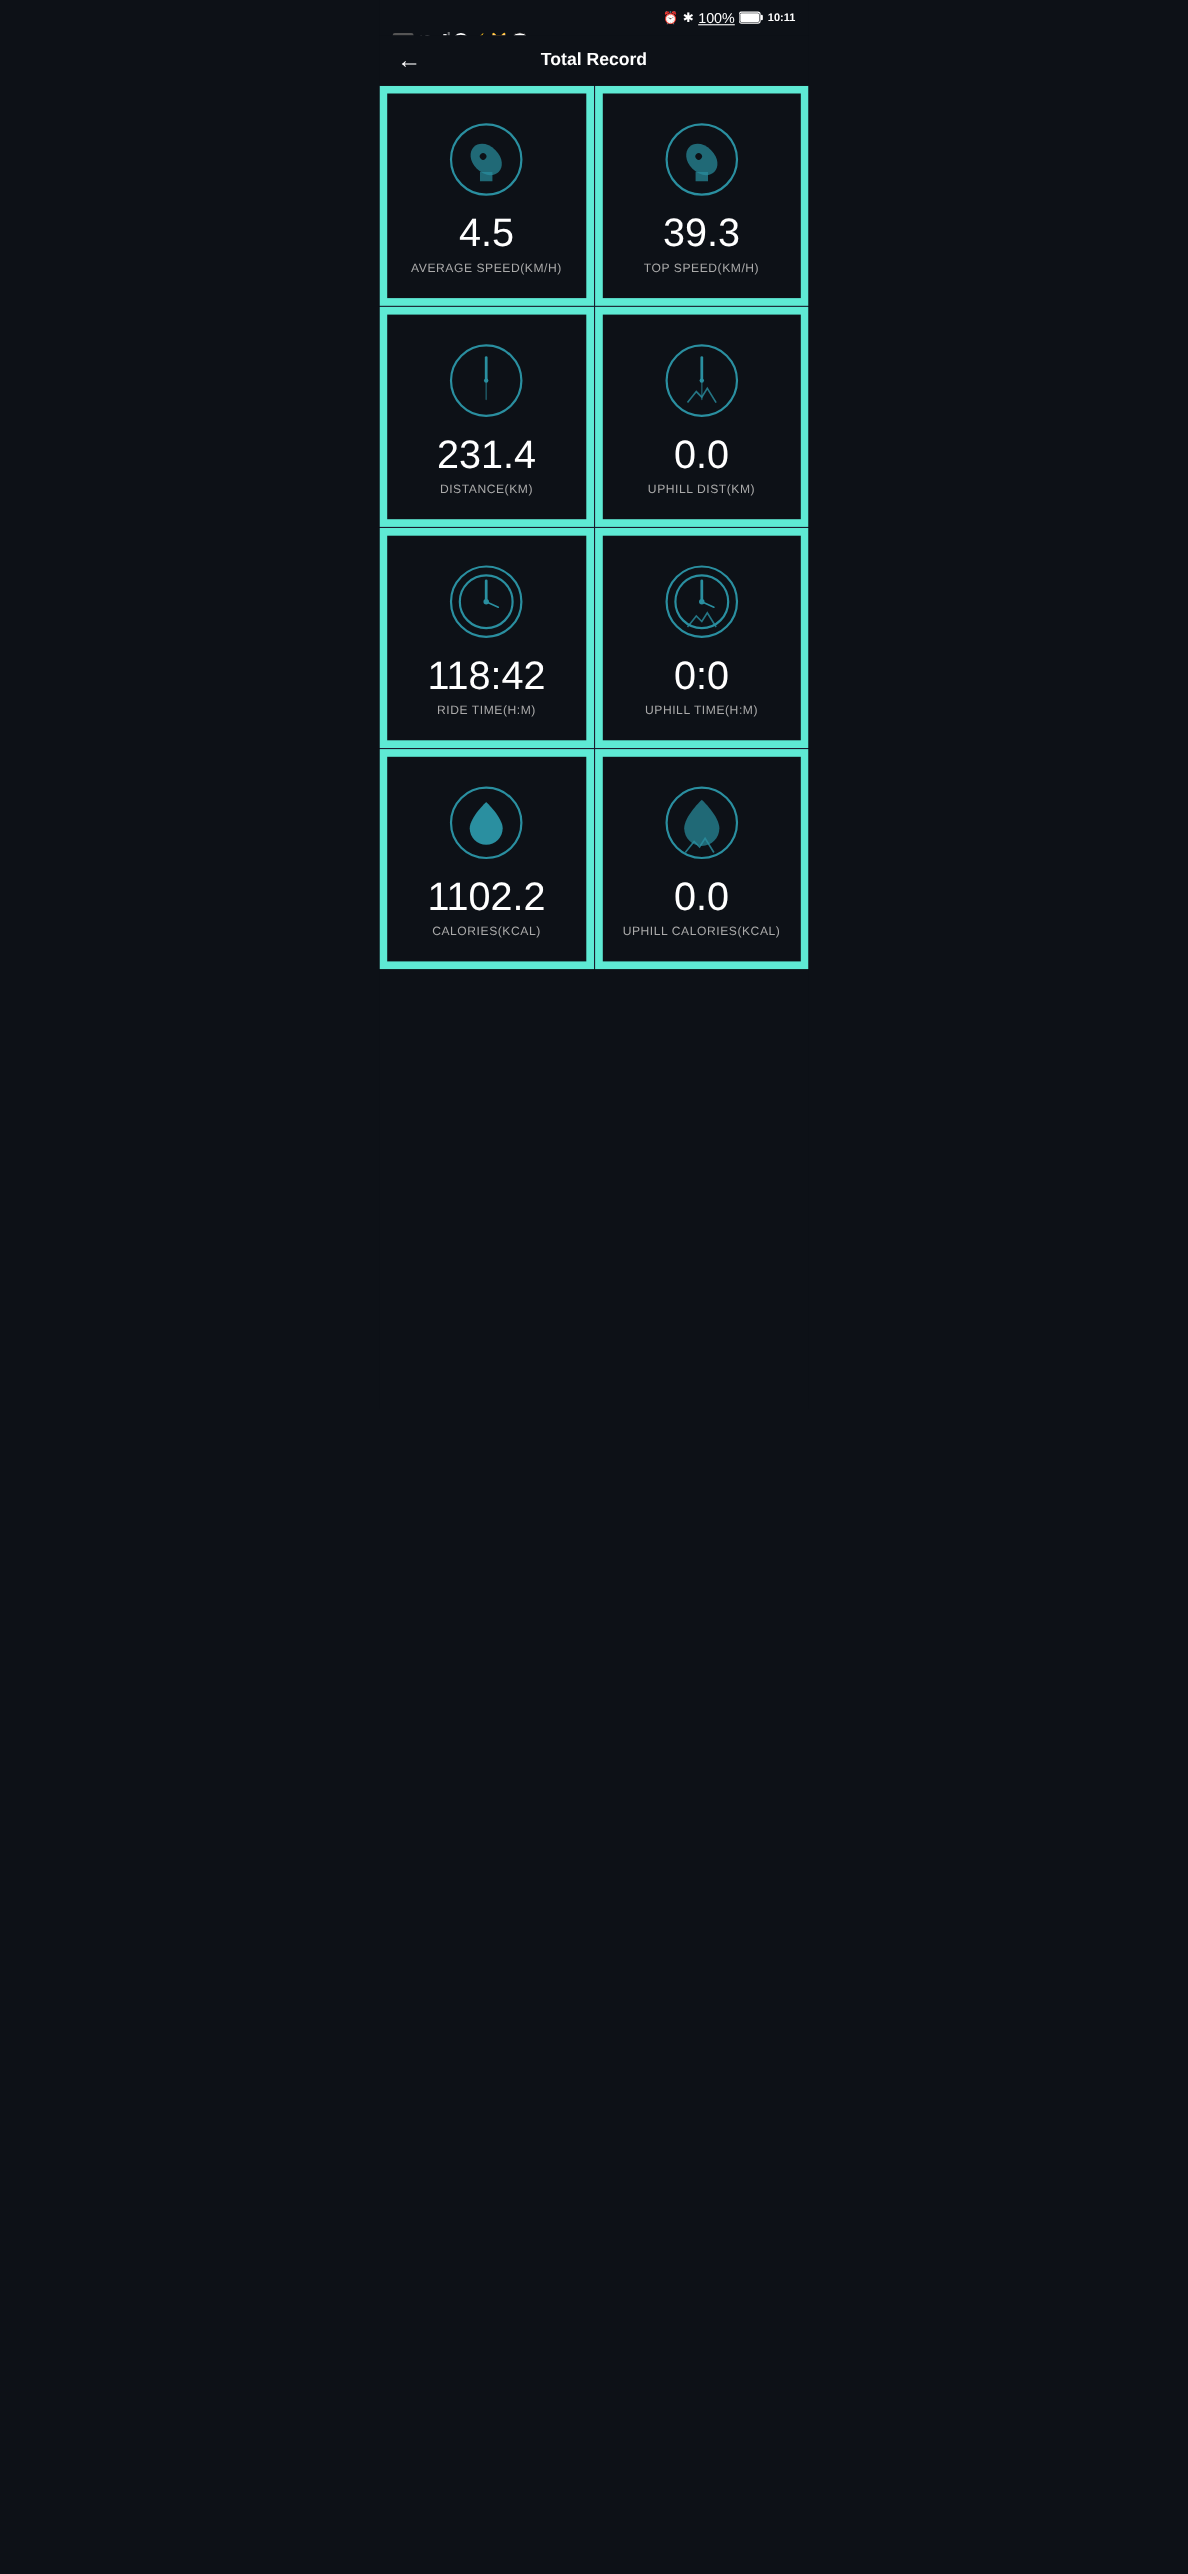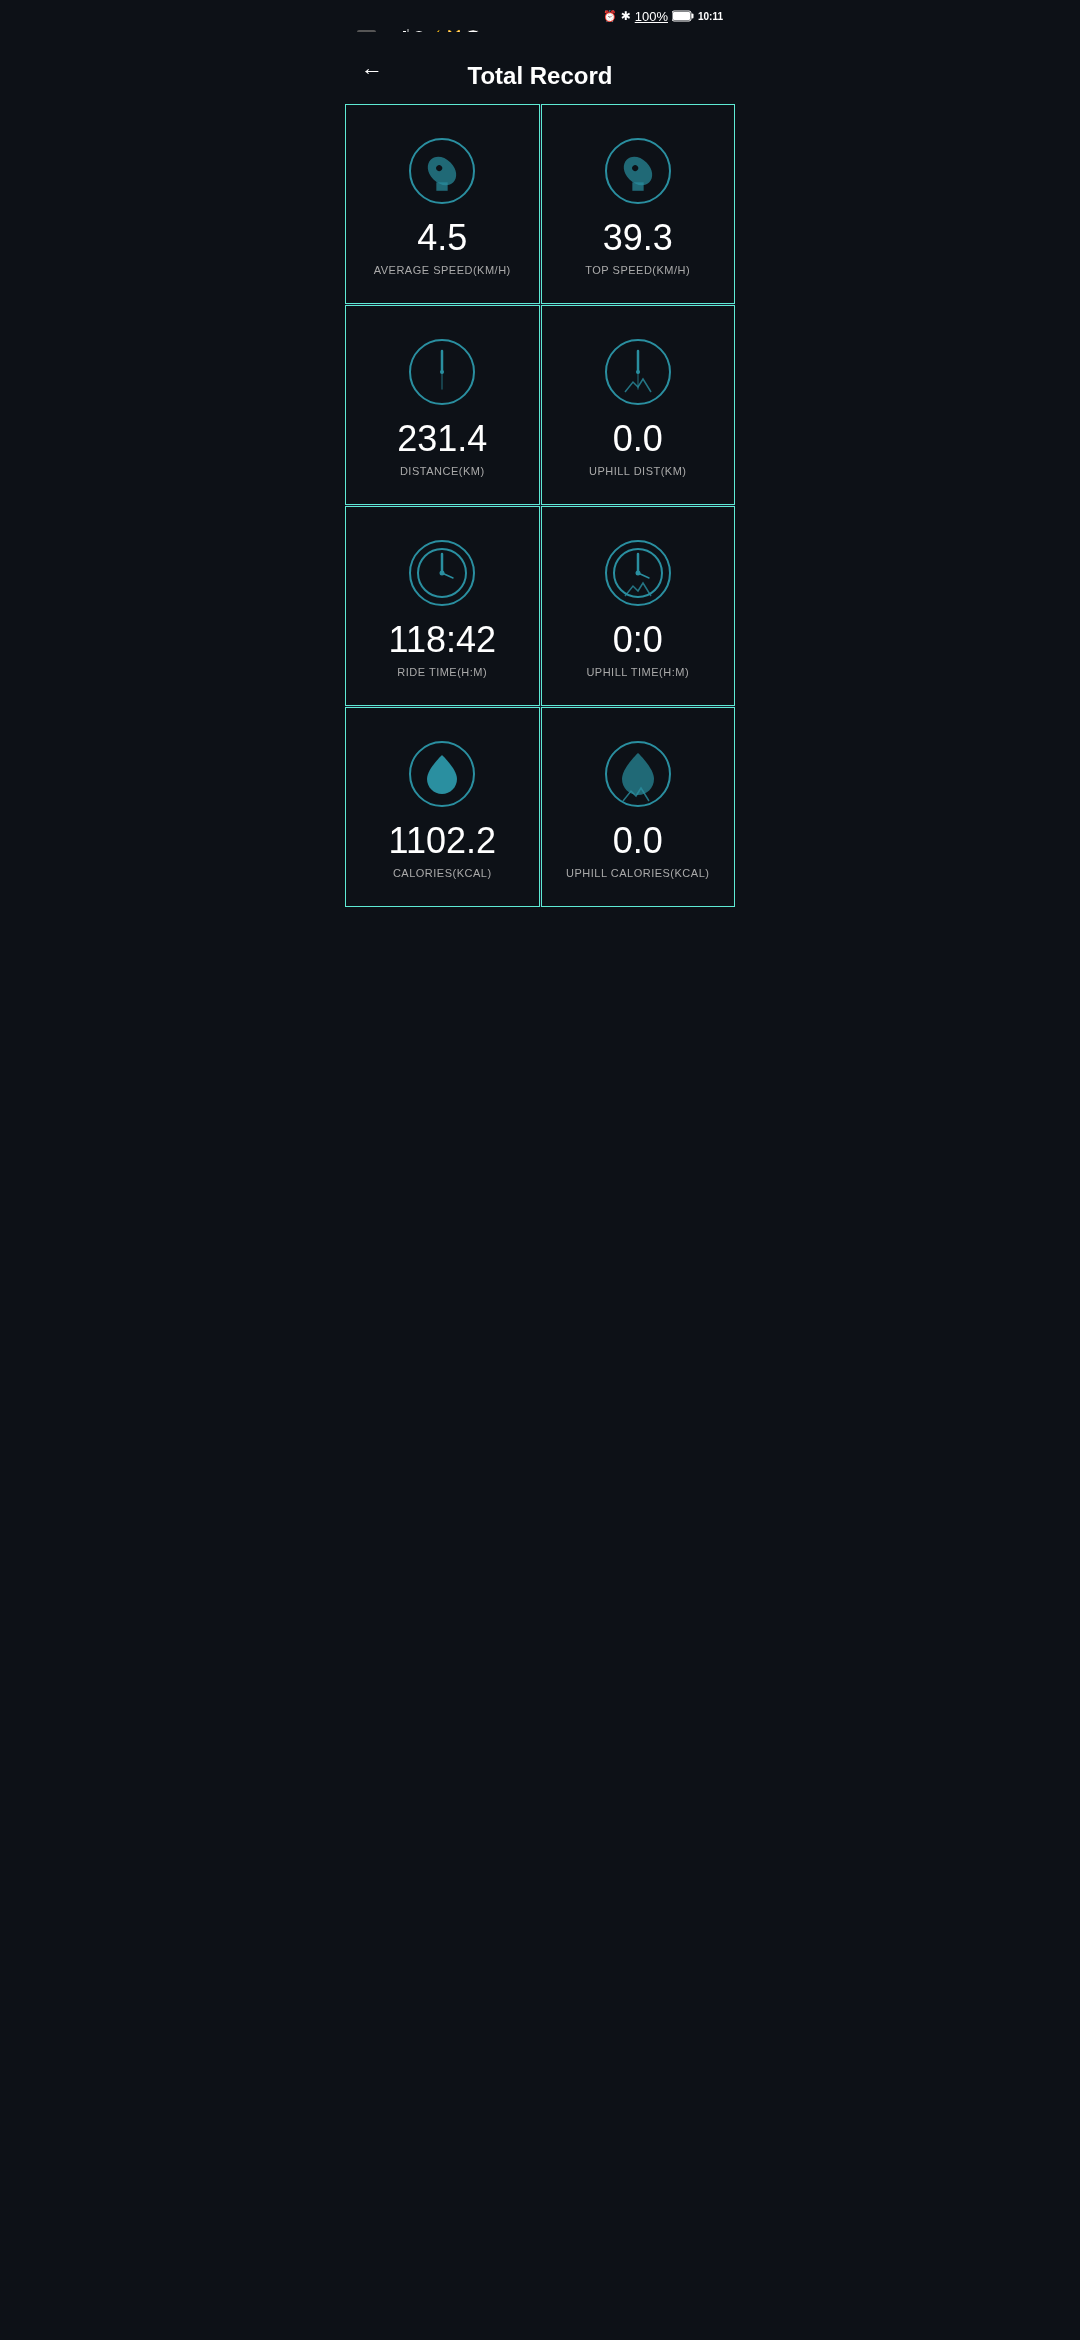--- a/index.html
+++ b/index.html
@@ -53,42 +53,41 @@
       font-size: 22px;
       color: #ffffff;
       cursor: pointer;
       position: absolute;
       left: 16px;
     }
 
     .page-title {
       flex: 1;
       text-align: center;
-      font-size: 24px;
+      font-size: 16px;
       font-weight: bold;
       color: #ffffff;
-      margin-top: 16px;
     }
 
     .grid-container {
       display: grid;
       grid-template-columns: 1fr 1fr;
       gap: 1px;
       background-color: #1a1a2e;
     }
 
     .stat-cell {
       background-color: #0d1117;
       display: flex;
       flex-direction: column;
       align-items: center;
       justify-content: center;
       padding: 24px 12px 20px;
       min-height: 200px;
-      border: 1px solid #5eead4;
+      border: 7px solid #5eead4;
     }
 
     .stat-icon {
       width: 70px;
       height: 70px;
       margin-bottom: 12px;
     }
 
     .stat-value {
       font-size: 36px;

